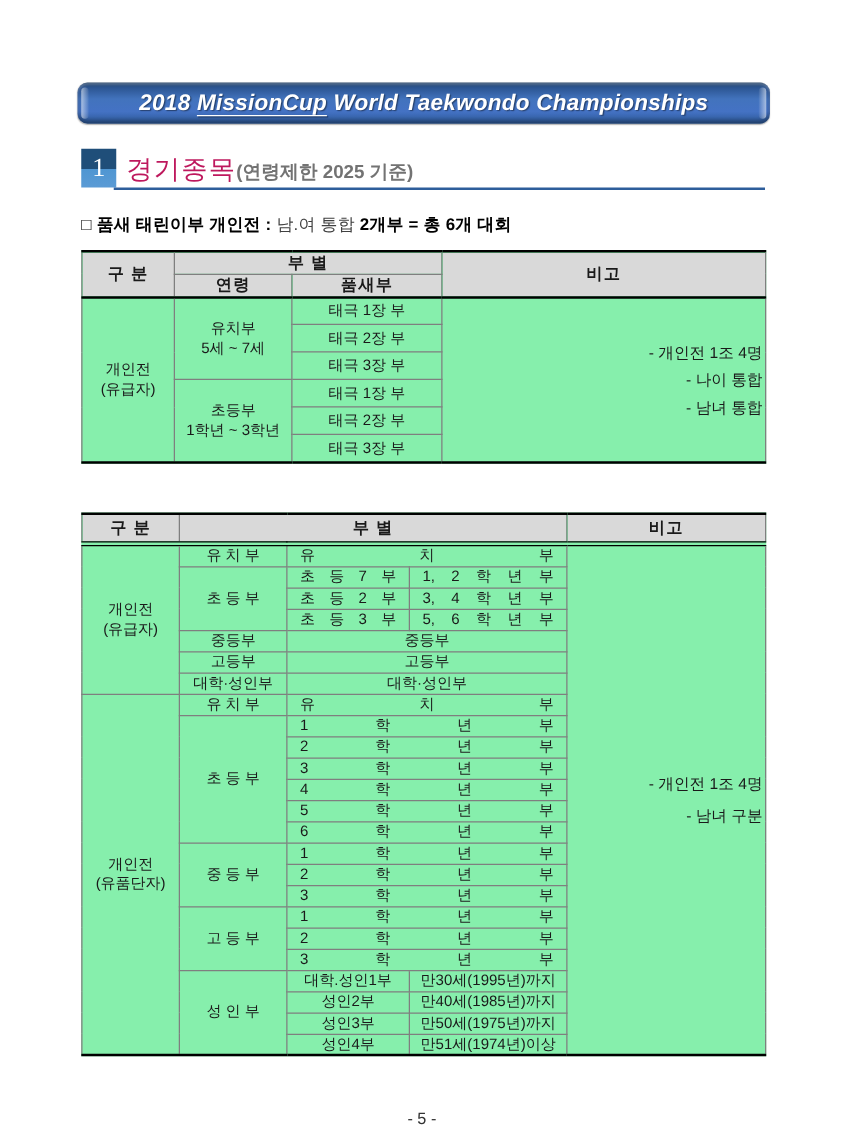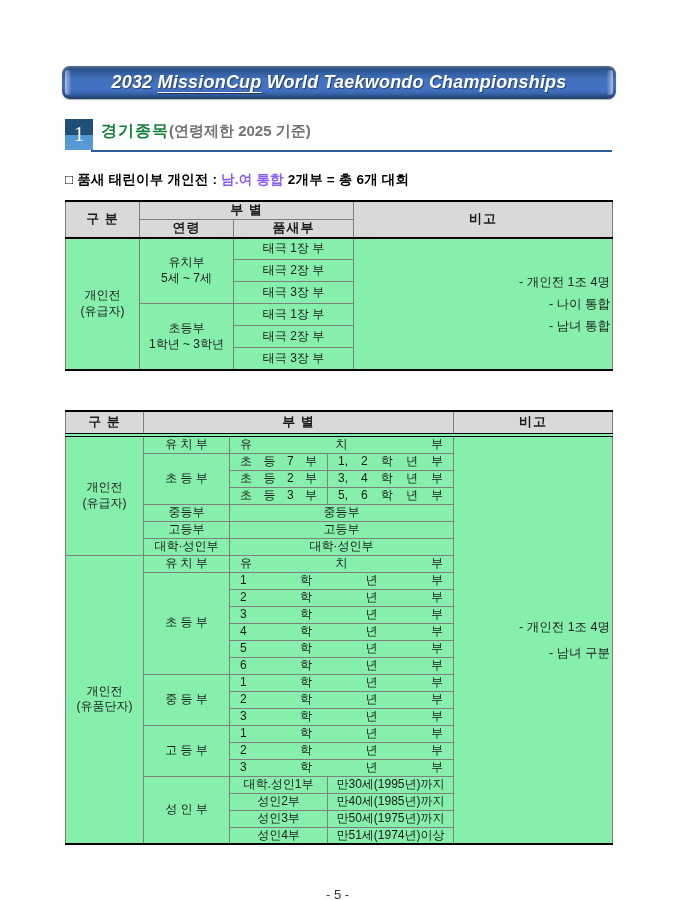--- a/index.html
+++ b/index.html
@@ -43,28 +43,28 @@
   .sec-box {
     position: absolute; left: 65px; top: 119px; width: 28px; height: 31px;
     background: linear-gradient(180deg, #1f4e79 0%, #1f4e79 52%, #4f96d2 53%, #5b9bd5 100%);
   }
   .sec-num {
     position: absolute; inset: 0; color: #fff; text-align: center; line-height: 30px;
     font-family: "Liberation Serif", "DejaVu Serif", serif; font-size: 21px;
   }
   .sec-line { position: absolute; left: 91px; top: 150px; width: 521px; height: 2px; background: #2e5e9b; }
   .sec-title { position: absolute; left: 101px; top: 121px; white-space: nowrap; }
-  .sec-title .main { font-size: 16px; font-weight: bold; color: #15803d; letter-spacing: 1px; }
+  .sec-title .main { font-size: 21px; font-weight: normal; color: #be185d; letter-spacing: 1px; }
   .sec-title .sub  { font-size: 15px; font-weight: bold; color: #737373; }
 
   
   .tbl-heading { position: absolute; left: 65px; font-size: 13.5px; font-weight: bold; color: #000; white-space: nowrap; letter-spacing: 0.2px; }
   #heading1 { top: 171px; }
   #heading2 { top: 385px; }
-  .reg { font-weight: bold; color: #8b5cf6; }
+  .reg { font-weight: normal; color: #404040; }
 
   
   table {
     position: absolute; border-collapse: collapse; table-layout: fixed;
     background: #86efac; border: 1.5px solid #000;
   }
   #table1 { left: 65px; top: 200px; width: 547px; }
   #table2 { left: 65px; top: 410px; width: 547px; }
   td {
     border: 1px solid #7f7f7f; text-align: center; vertical-align: middle;
@@ -90,21 +90,21 @@
     position: absolute; left: 0; top: 887px; width: 675px; text-align: center;
     font-size: 13px; color: #333;
   }
 </style>
 </head>
 <body>
 
 <div class="page">
 
   <div class="banner">
-    <div class="banner-text"><span>2032 </span><span class="wavy">MissionCup</span><span> World Taekwondo Championships</span></div>
+    <div class="banner-text"><span>2018 </span><span class="wavy">MissionCup</span><span> World Taekwondo Championships</span></div>
   </div>
 
   <div class="sec-box">
     <div class="sec-num">1</div>
   </div>
   <div class="sec-line"></div>
   <div class="sec-title"><span class="main">경기종목</span><span class="sub">(연령제한 2025 기준)</span></div>
 
   <div class="tbl-heading" id="heading1"><span>□ 품새 태린이부 개인전 : </span><span class="reg">남.여 통합 </span><span>2개부 = 총 6개 대회</span></div>
 

